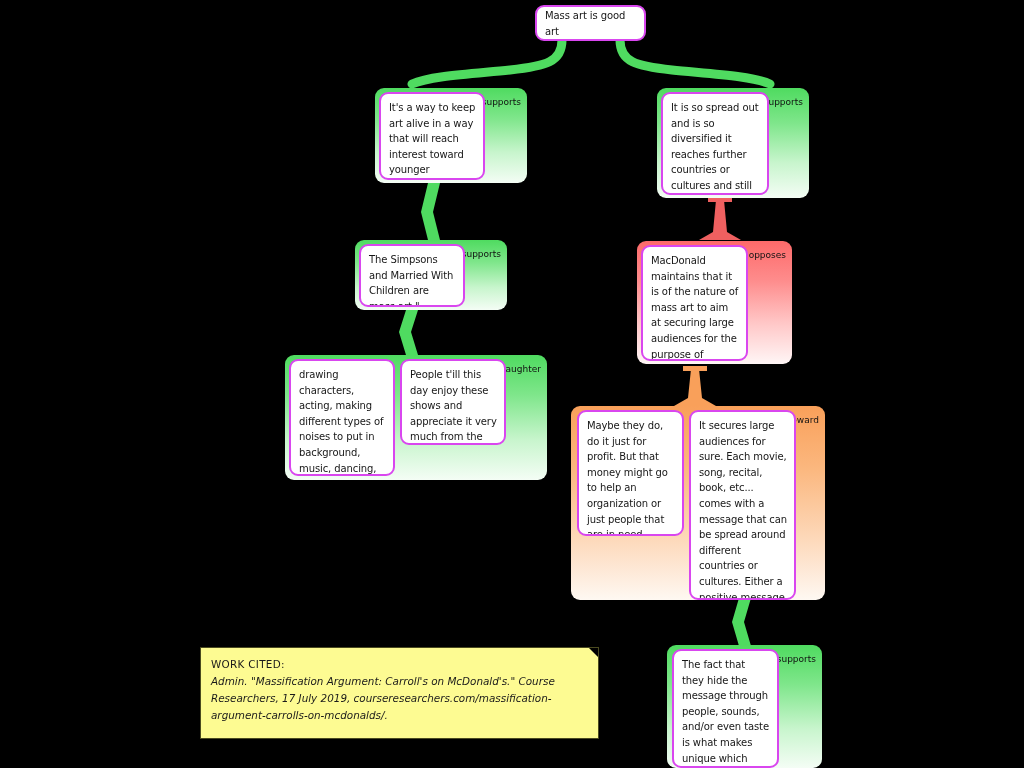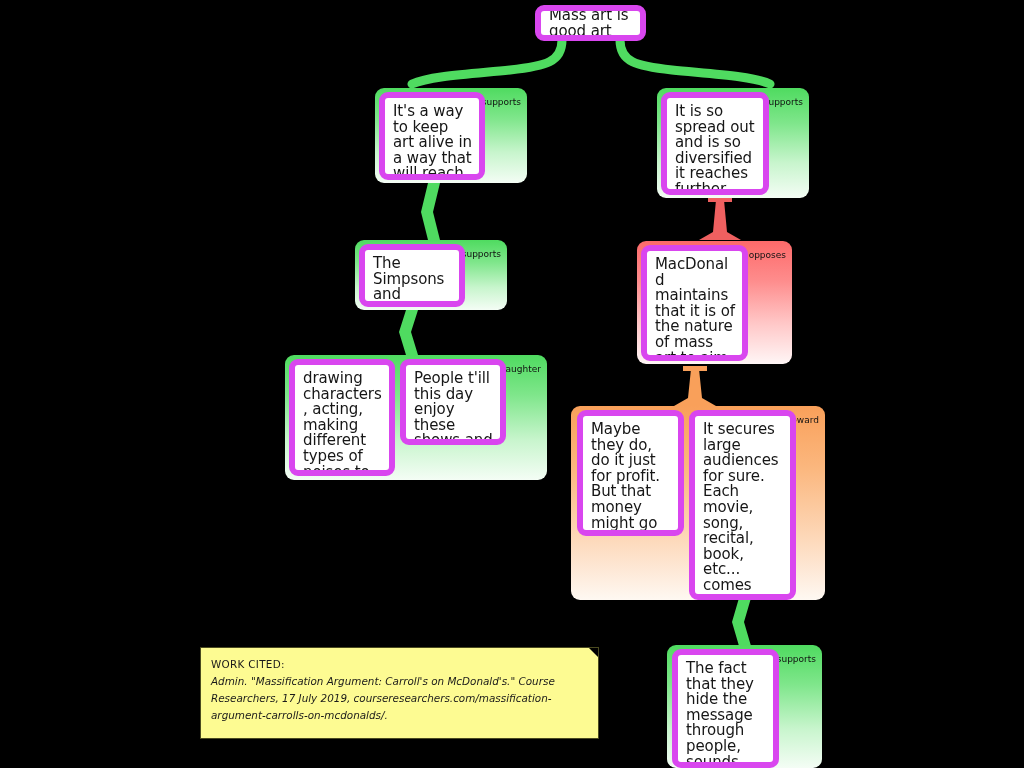--- a/index.html
+++ b/index.html
@@ -49,25 +49,25 @@
     color: #111111;
     font-family: "DejaVu Sans", sans-serif;
     line-height: 11px;
     white-space: nowrap;
   }
 
   
   .card {
     position: absolute;
     background: #ffffff;
-    border: 6px solid #d946ef;
+    border: 2px solid #d946ef;
     border-radius: 9px;
     box-sizing: border-box;
     padding: 6px 7px 5px 8px;
-    font-size: 15px;
+    font-size: 10px;
     line-height: 15.6px;
     color: #161616;
     font-family: "DejaVu Sans", sans-serif;
     letter-spacing: -0.1px;
     word-wrap: break-word;
     overflow: hidden;
   }
 
   
   .sticky {

